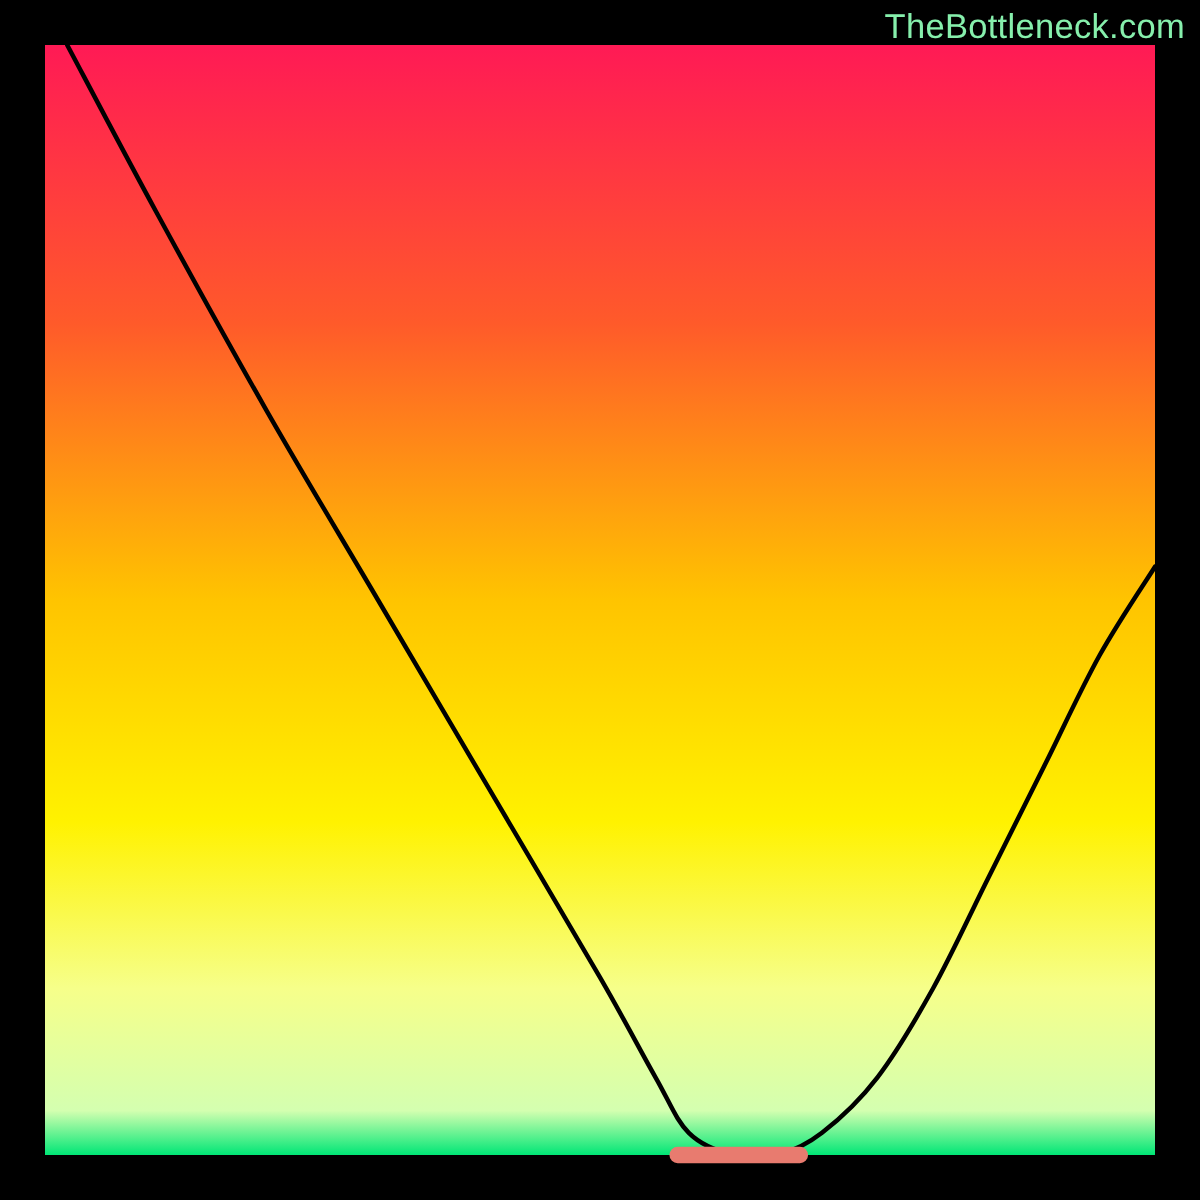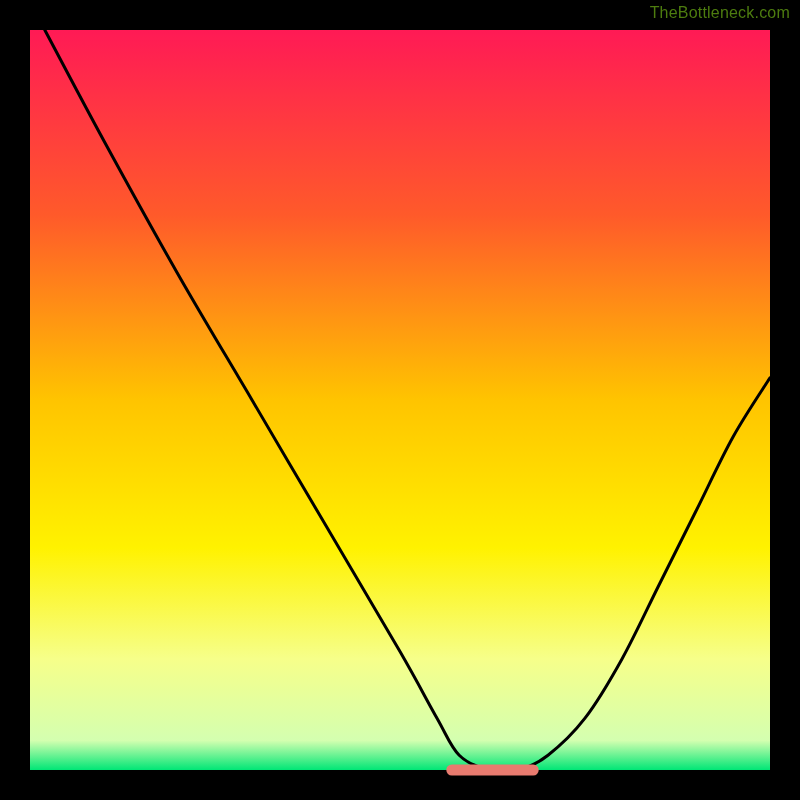--- a/index.html
+++ b/index.html
@@ -14,22 +14,22 @@
   .frame {
     position: relative;
     width: 800px;
     height: 800px;
     background: #000;
   }
   .watermark {
     position: absolute;
     top: 4px;
     right: 10px;
-    color: #4d7c0f;
-    font-size: 16px;
+    color: #86efac;
+    font-size: 23px;
     font-weight: 500;
     letter-spacing: 0.2px;
     z-index: 10;
   }
   svg {
     display: block;
   }
 </style>
 </head>
 <body>

